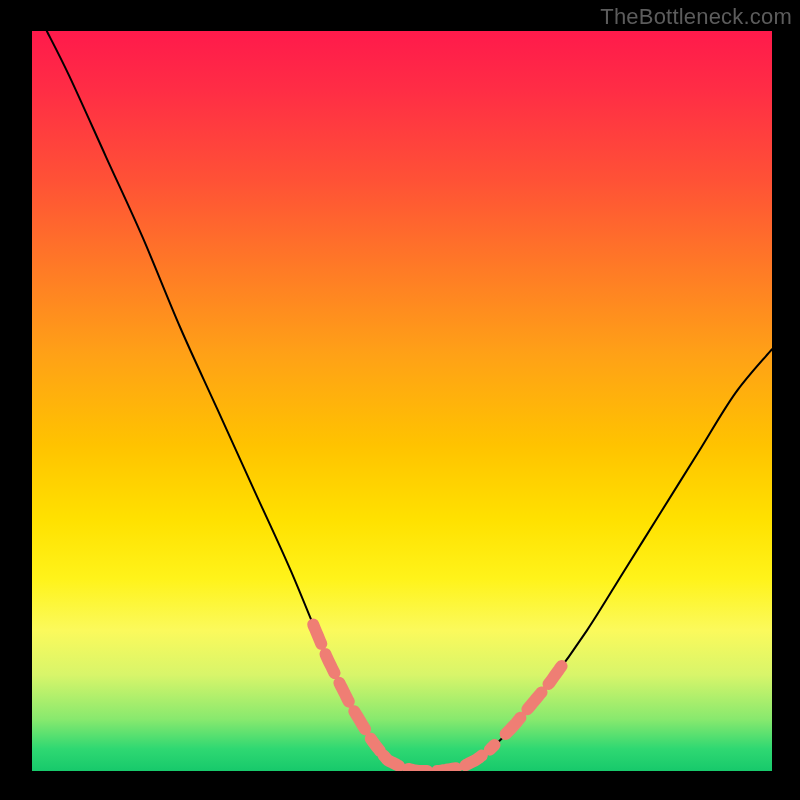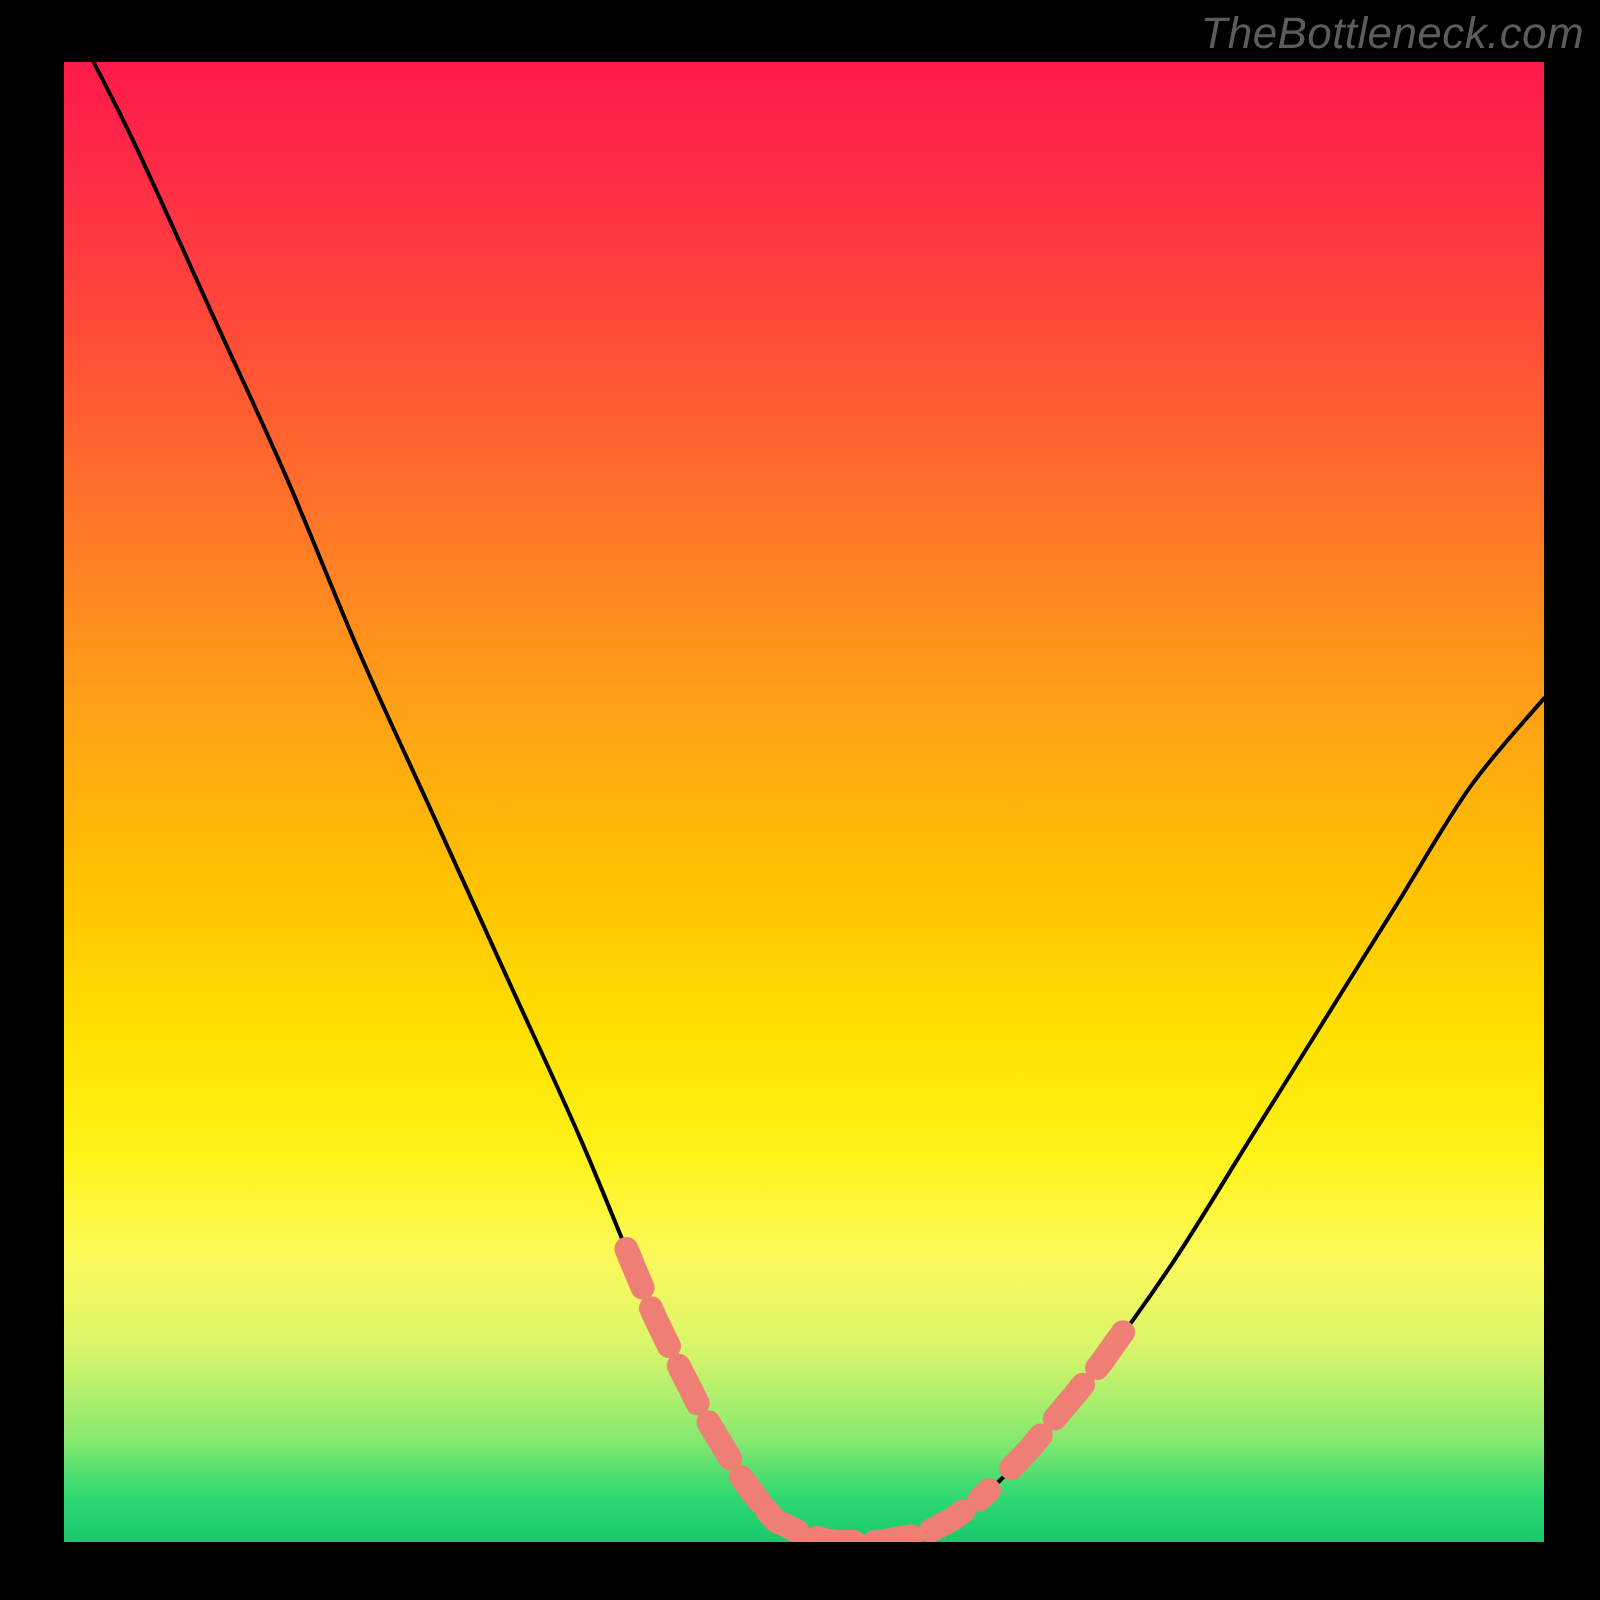--- a/index.html
+++ b/index.html
@@ -19,21 +19,20 @@
   }
   .watermark {
     position: absolute;
     top: 4px;
     right: 8px;
     color: #5c5c5c;
     font-size: 22px;
     font-weight: 500;
     letter-spacing: 0.2px;
     z-index: 10;
-    font-style: italic;
   }
   .plot-area {
     position: absolute;
     left: 32px;
     top: 31px;
     width: 740px;
     height: 740px;
     
     background: linear-gradient(to bottom,
       #ff1a4b 0%,

